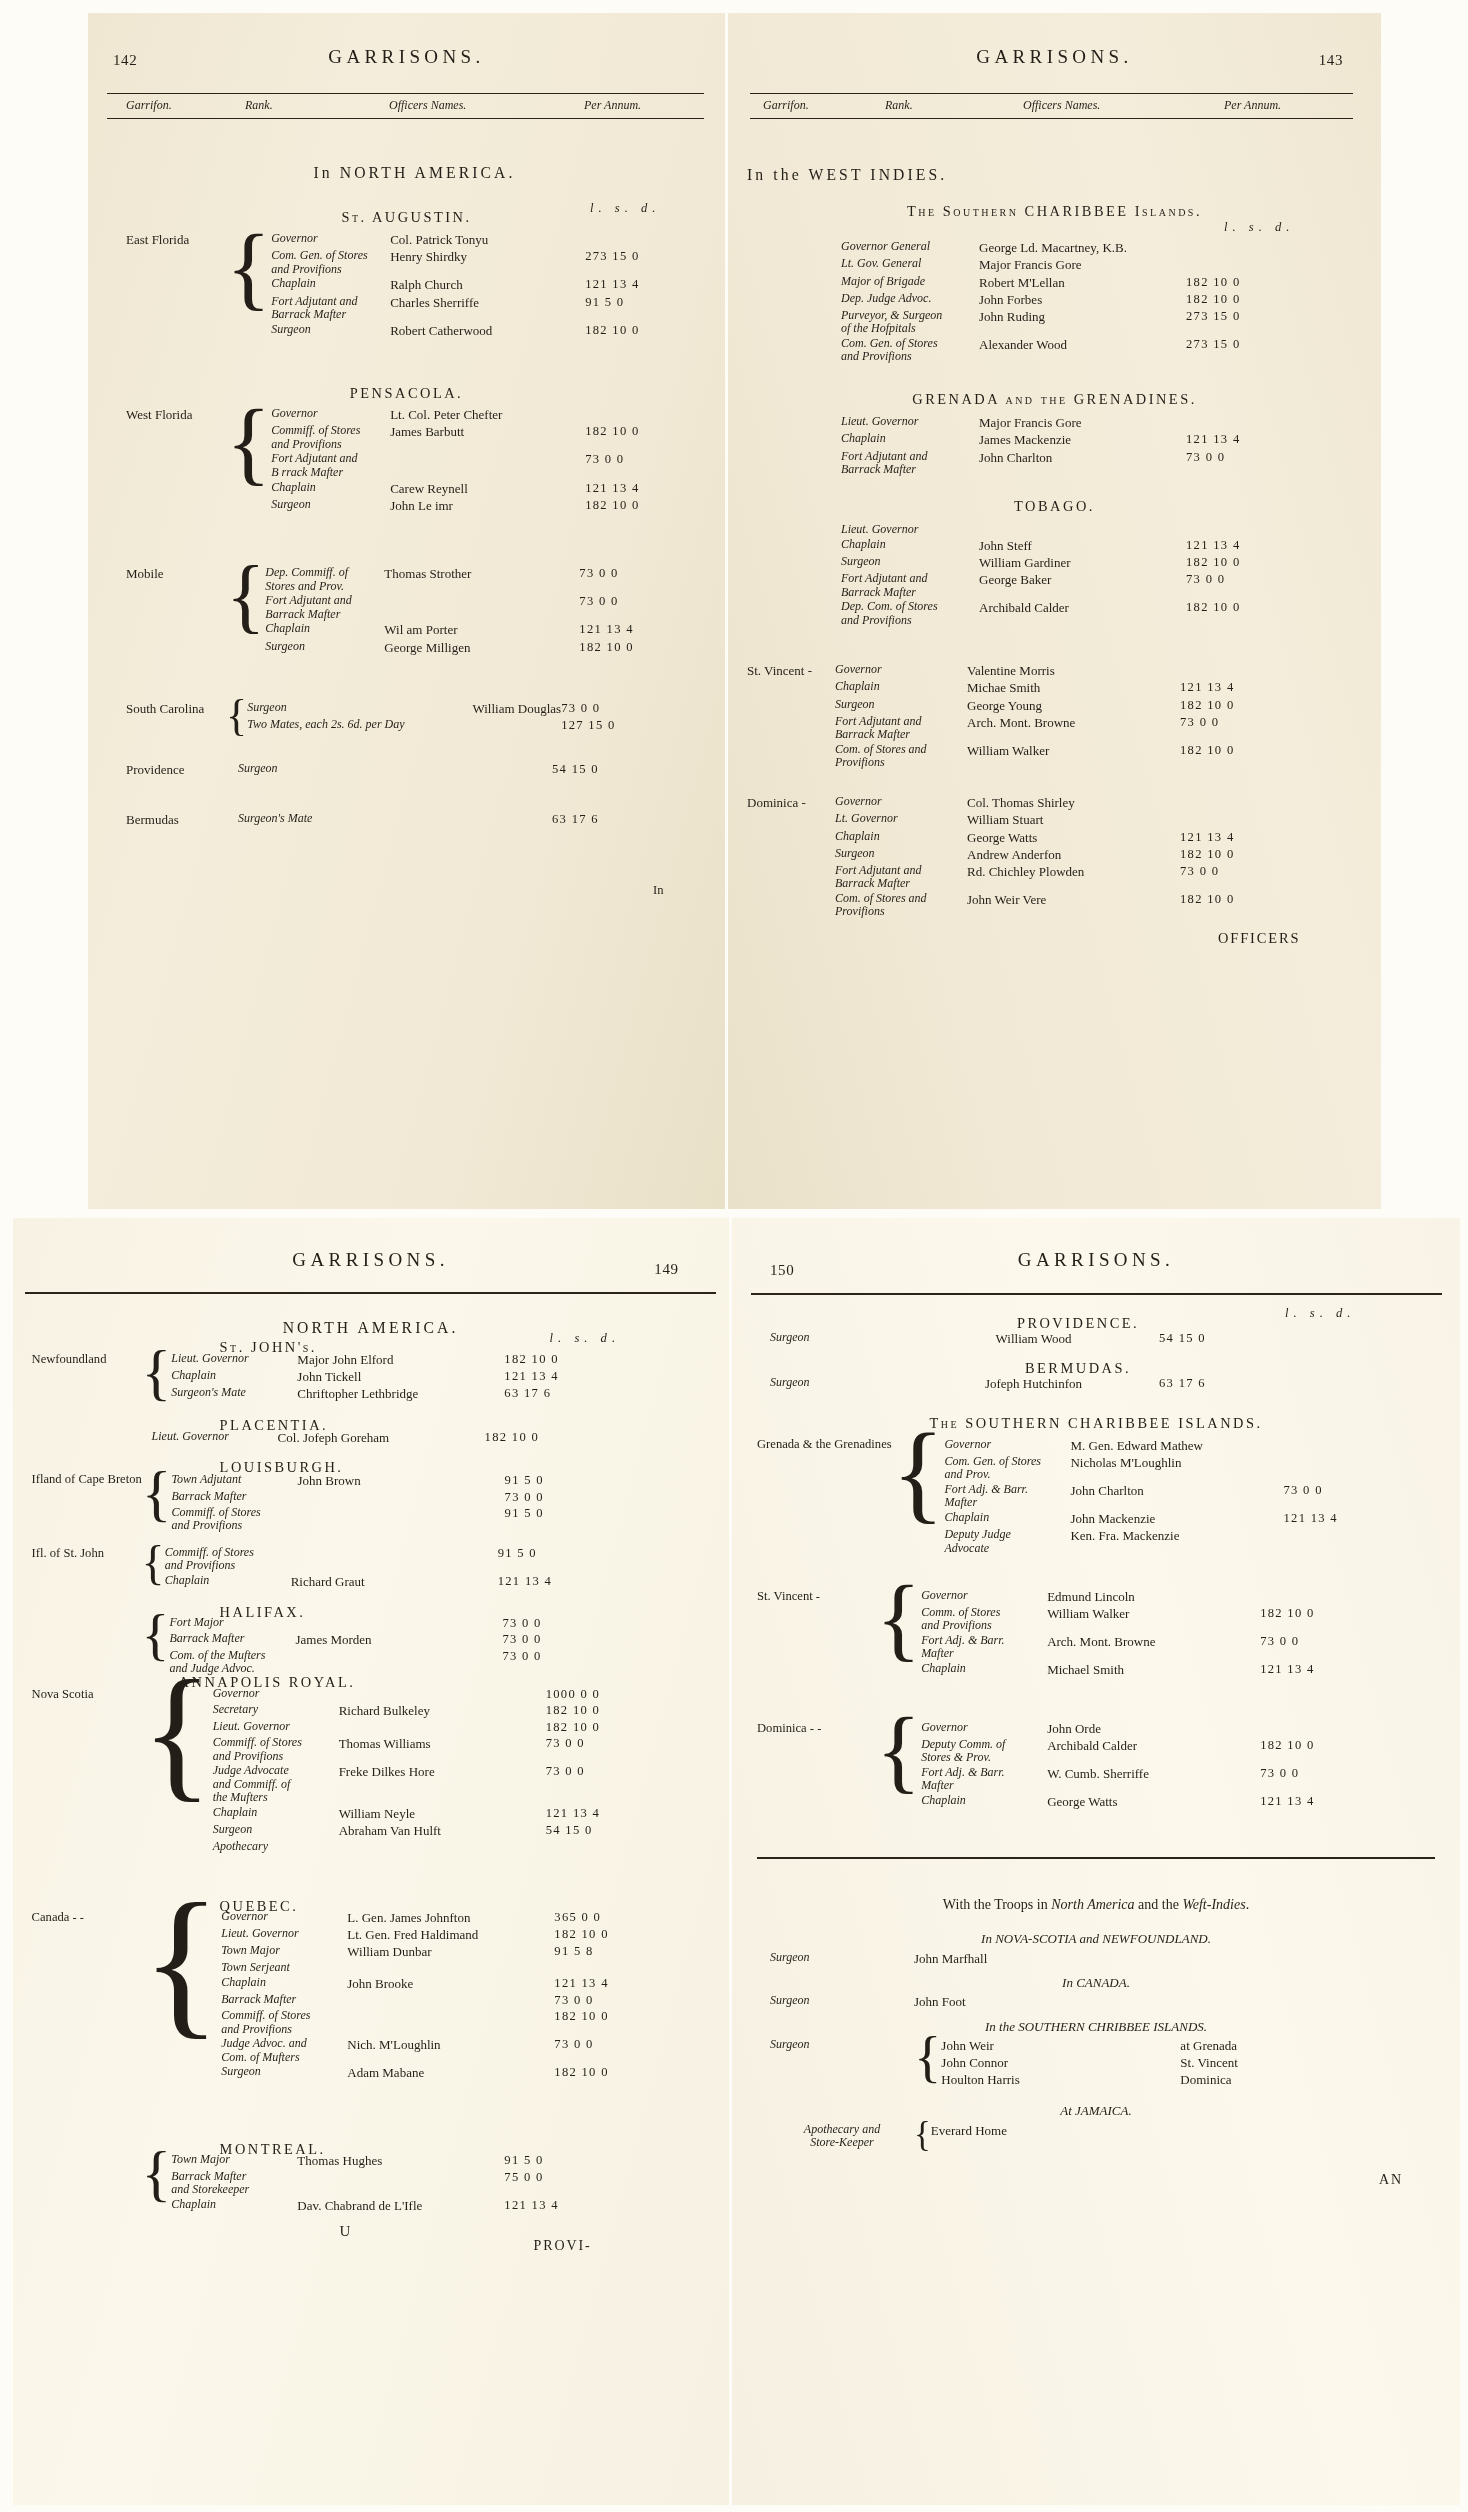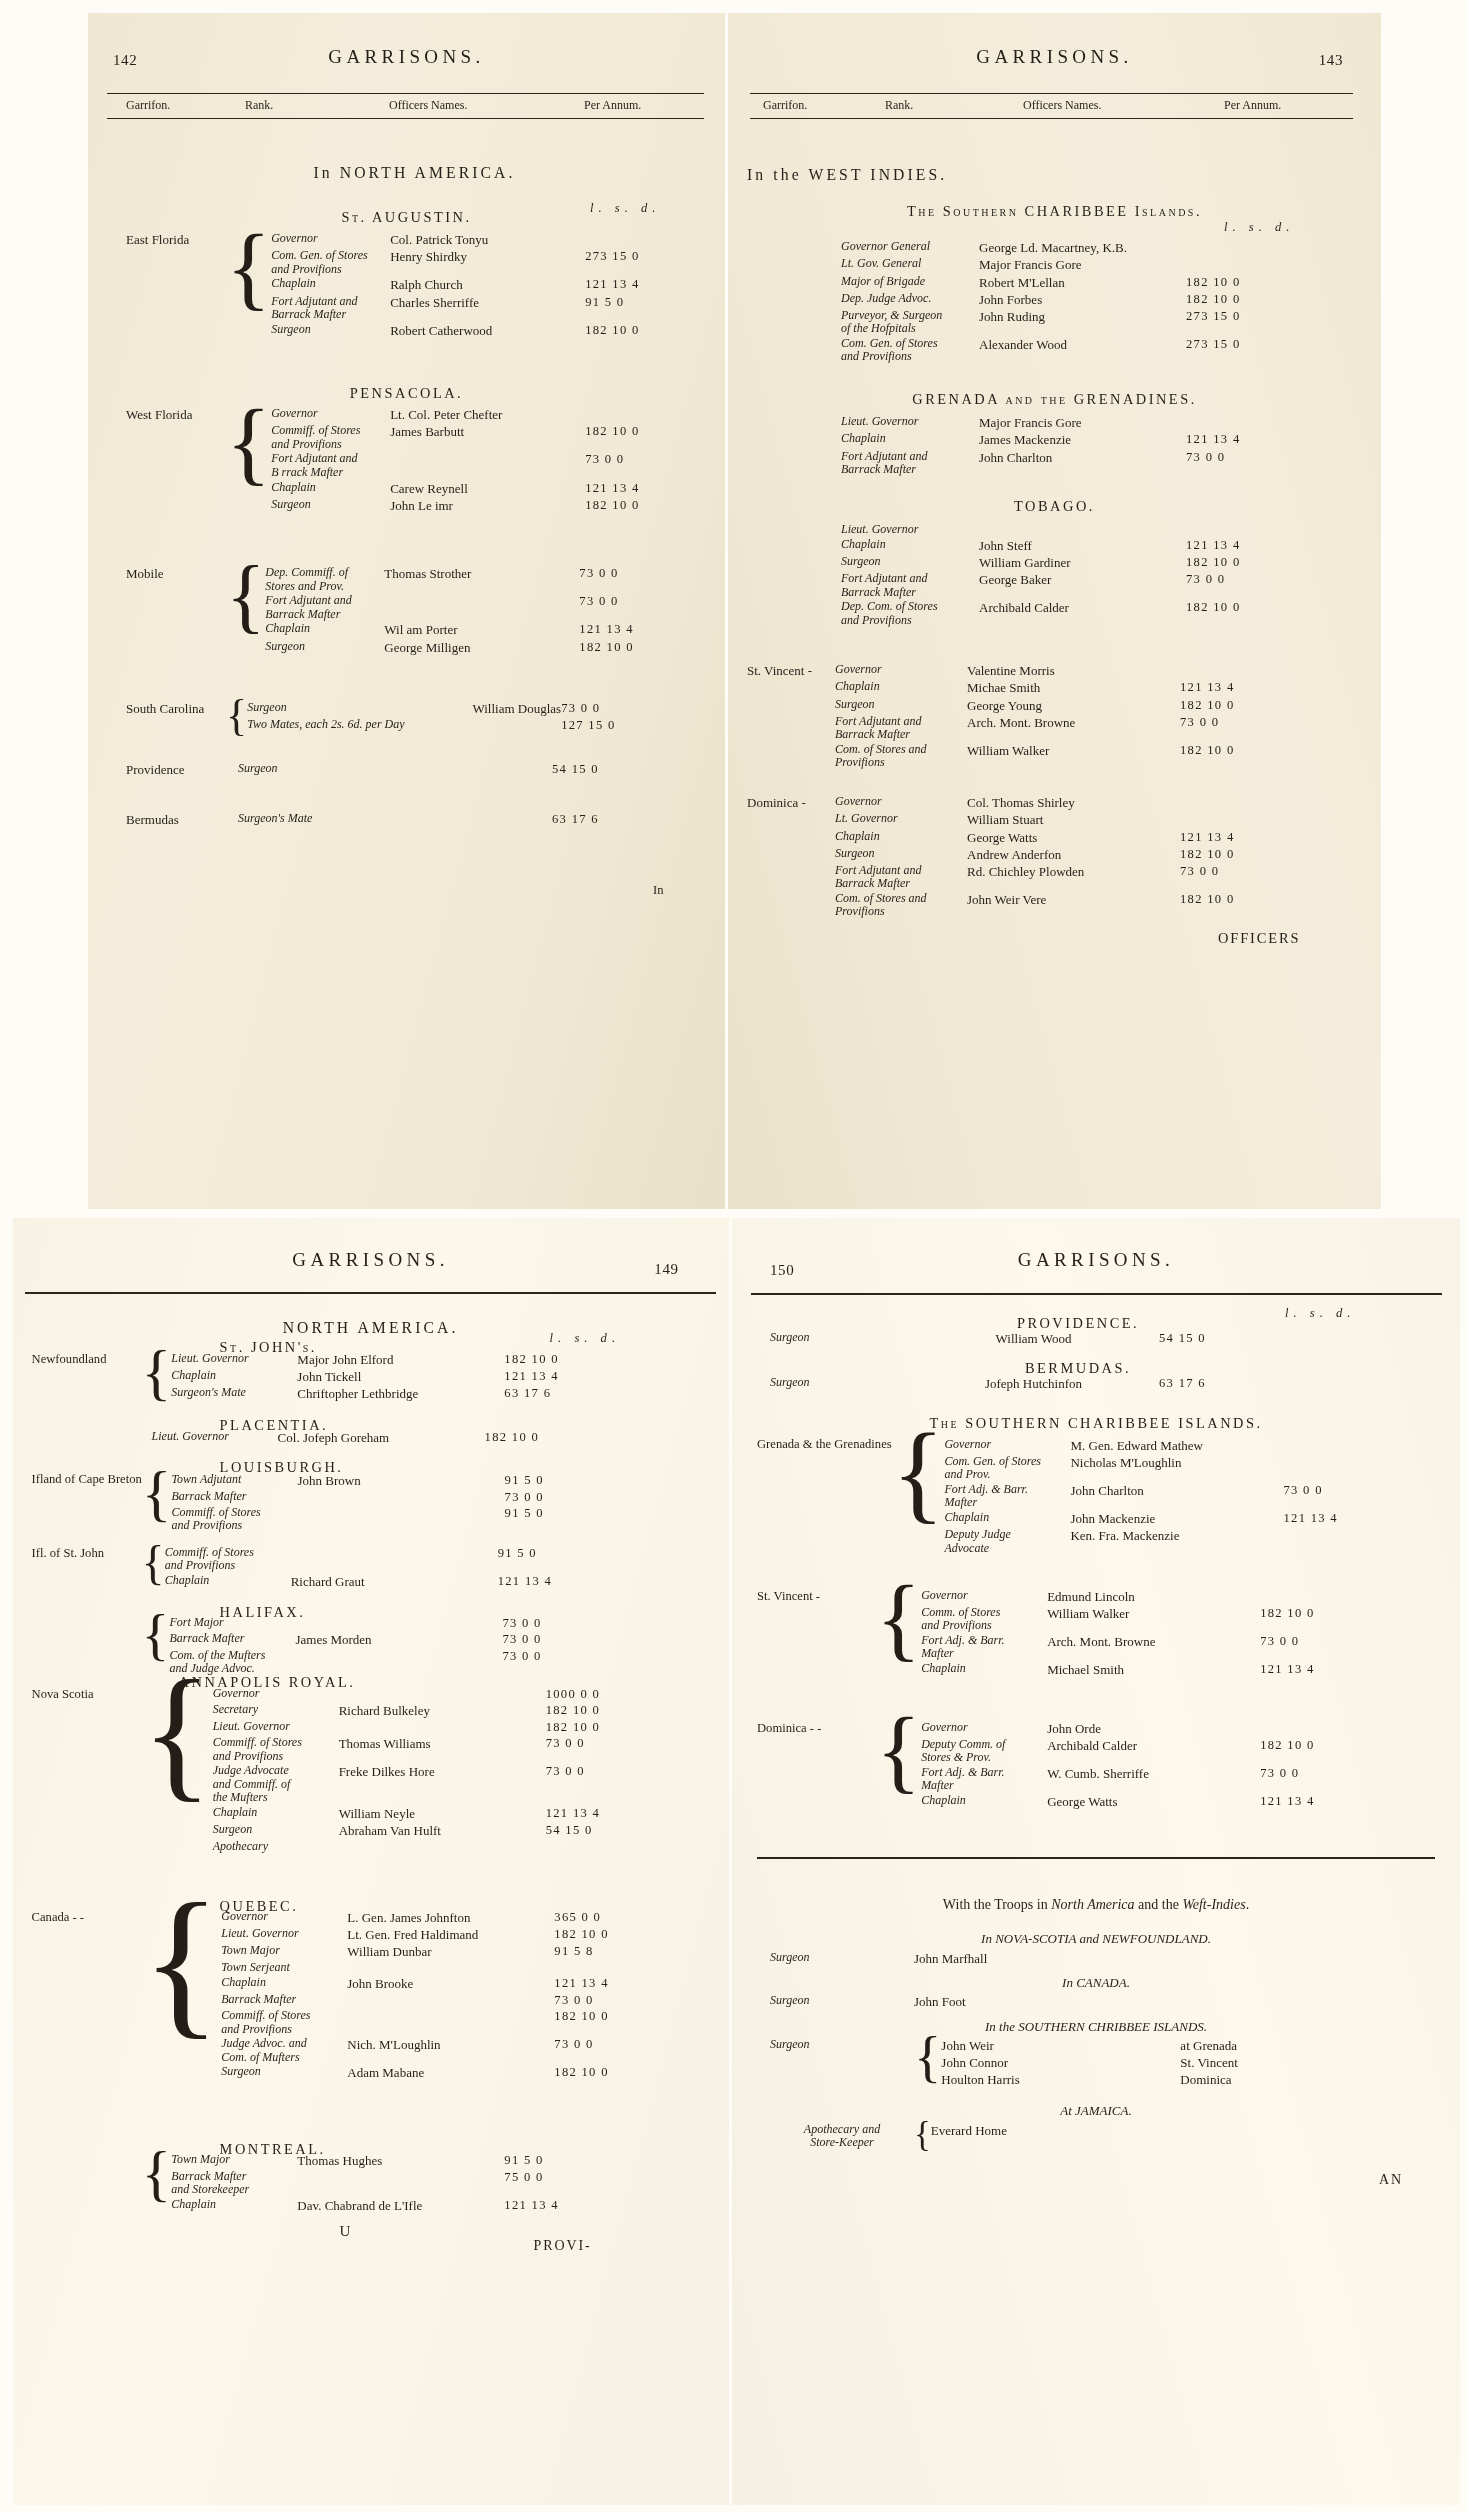--- a/index.html
+++ b/index.html
@@ -6,21 +6,21 @@
   body{width:1469px;height:2512px;position:relative;font-family:"Liberation Serif",serif;color:#231f18;}
   .page{position:absolute;background:#f3ecd8;overflow:hidden;}
   .p142{left:88px;top:12.6px;width:637px;height:1196px;background:linear-gradient(105deg,#efe7d2 0%,#f4eddb 30%,#f1e9d5 70%,#e9e0c8 100%);}
   .p143{left:728px;top:12.6px;width:653px;height:1196px;background:linear-gradient(255deg,#efe7d2 0%,#f4eddb 30%,#f1e9d5 70%,#eae1ca 100%);}
   .p149{left:12.6px;top:1218px;width:716px;height:1287px;background:linear-gradient(105deg,#f7f2e4 0%,#fbf7ea 40%,#f6f1e2 100%);}
   .p150{left:732px;top:1218px;width:728px;height:1287px;background:linear-gradient(255deg,#f8f3e6 0%,#fcf8ec 40%,#f5f0e1 100%);}
 
   .hd{position:relative;text-align:center;font-size:19px;letter-spacing:4.4px;font-variant:small-caps;margin-top:24px;}
   .folio{position:absolute;font-size:15px;letter-spacing:0.6px;}
   .rule{position:absolute;height:1.3px;background:#2a241b;}
-  .colhdr{position:absolute;font-size:12px;}
+  .colhdr{position:absolute;font-style:italic;font-size:12px;}
   .sec{text-align:center;font-size:15.7px;letter-spacing:3.1px;margin:16.3px 0 6.3px;}
   .sub{text-align:center;font-size:14.4px;letter-spacing:2.5px;font-variant:small-caps;margin:8.8px 0 3.8px;}
   table{border-collapse:collapse;}
   .tbl{position:absolute;font-size:12.6px;}
   .tbl td{vertical-align:top;padding:0.6px 0;}
   .rk{font-style:italic;font-size:12px;line-height:1.12;white-space:nowrap;}
   .nm{padding-left:6.3px;white-space:nowrap;font-size:13px;}
   .loc{font-size:13px;white-space:nowrap;}
   .money{font-size:12.6px;white-space:nowrap;letter-spacing:1.3px;}
   .lsd{font-style:italic;font-size:12.6px;letter-spacing:5px;}

